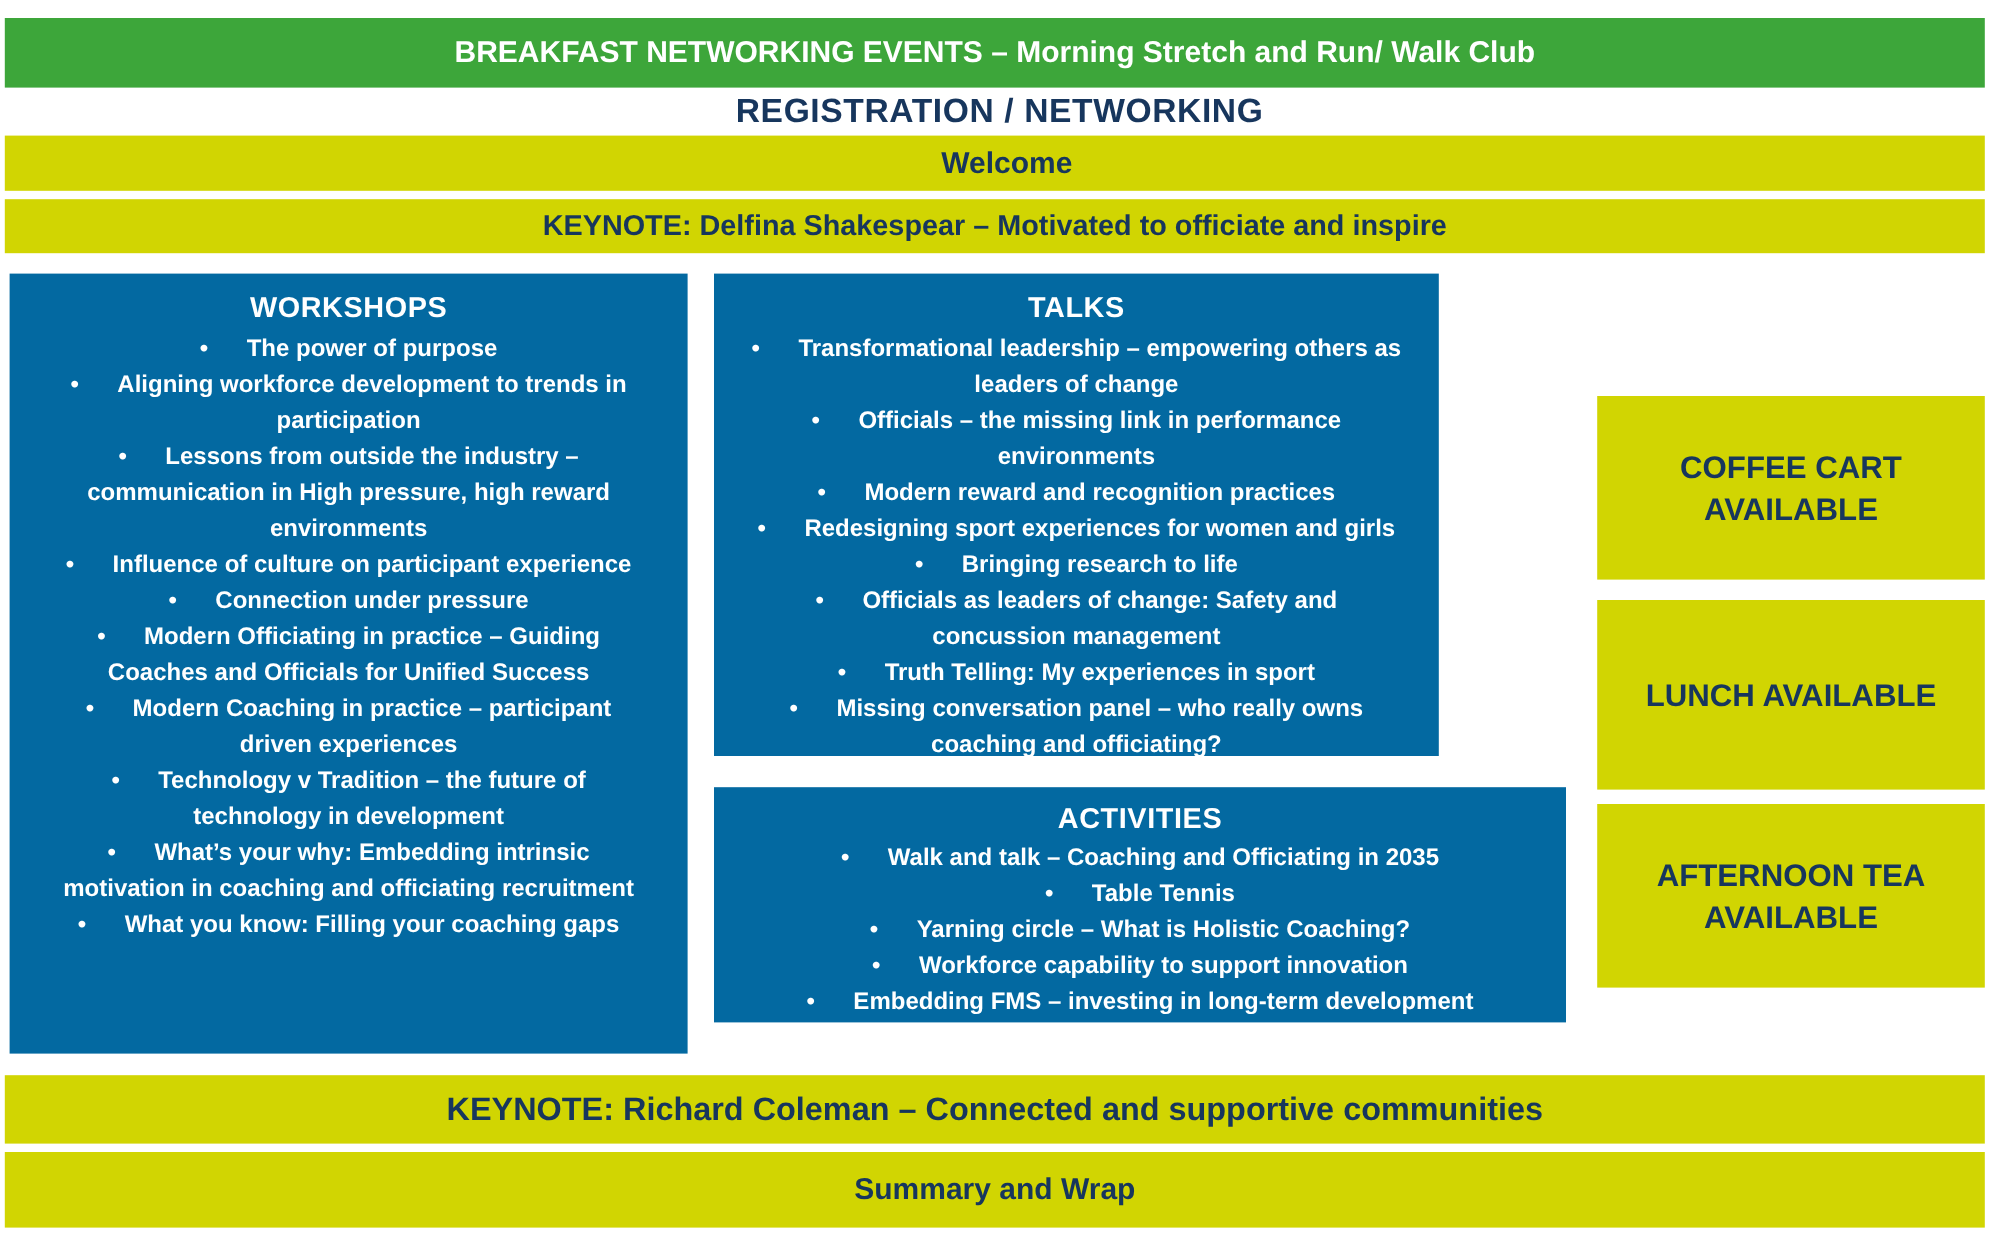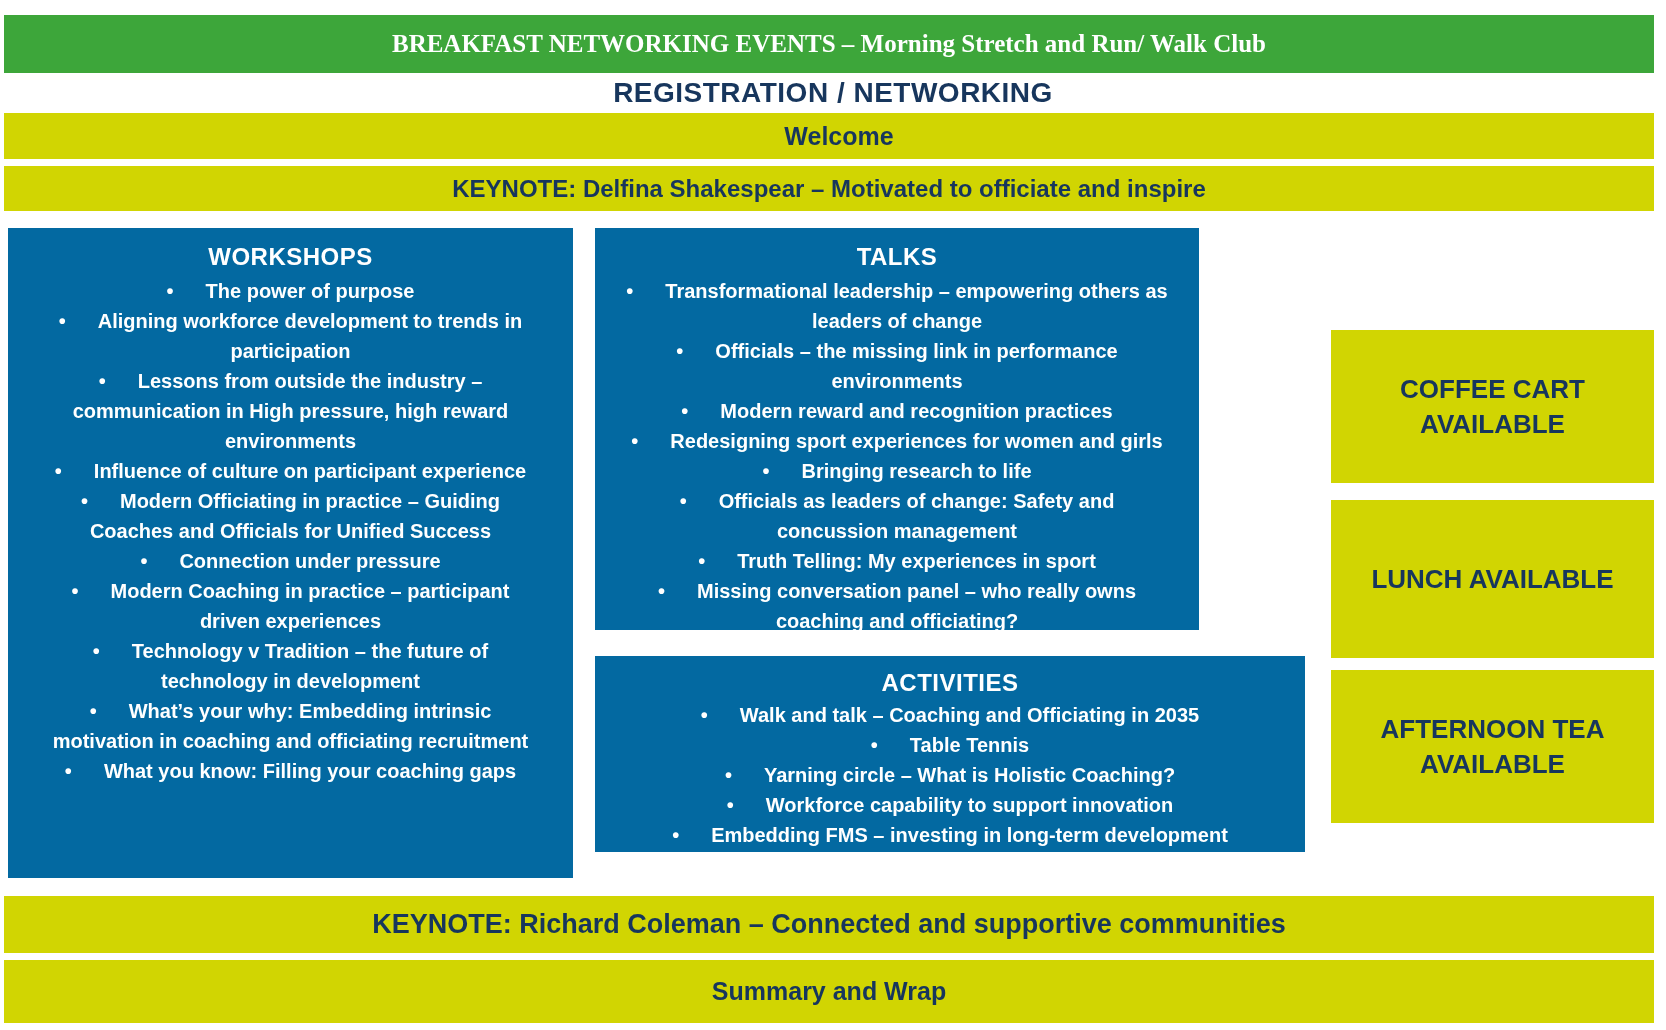--- a/index.html
+++ b/index.html
@@ -19,21 +19,21 @@
     width: 1650px;
     display: flex;
     align-items: center;
     justify-content: center;
     text-align: center;
     box-sizing: border-box;
   }
   .bar.green  { background: #3da63a; color: #ffffff; }
   .bar.yellow { background: #d1d502; color: #17365d; }
 
-  .banner       { top: 15px;  height: 58px; font-size: 25px; font-family: Liberation Serif, serif; }
+  .banner       { top: 15px;  height: 58px; font-size: 25px; }
   .welcome-bar  { top: 113px; height: 46px; font-size: 25px; padding-left: 20px; }
   .keynote1-bar { top: 166px; height: 45px; font-size: 24px; }
   .keynote2-bar { top: 896px; height: 57px; font-size: 27px; }
   .summary-bar  { top: 960px; height: 63px; font-size: 25px; }
 
   .registration-heading {
     position: absolute;
     top: 74px; left: 0; width: 1666px; height: 38px;
     display: flex; align-items: center; justify-content: center;
     color: #17365d; font-size: 28px; letter-spacing: 0.5px;
@@ -111,22 +111,22 @@
     <span>KEYNOTE: Delfina Shakespear – Motivated to officiate and inspire</span>
   </div>
 
   <section class="panel workshops">
     <h2>WORKSHOPS</h2>
     <ul>
       <li><span class="dot"></span><span>The power of purpose</span></li>
       <li><span class="dot"></span><span>Aligning workforce development to trends in participation</span></li>
       <li><span class="dot"></span><span>Lessons from outside the industry – communication in High pressure, high reward environments</span></li>
       <li><span class="dot"></span><span>Influence of culture on participant experience</span></li>
+      <li><span class="dot"></span><span>Connection under pressure</span></li>
       <li><span class="dot"></span><span>Modern Officiating in practice – Guiding Coaches and Officials for Unified Success</span></li>
-      <li><span class="dot"></span><span>Connection under pressure</span></li>
       <li><span class="dot"></span><span>Modern Coaching in practice – participant driven experiences</span></li>
       <li><span class="dot"></span><span>Technology v Tradition – the future of technology in development</span></li>
       <li><span class="dot"></span><span>What’s your why: Embedding intrinsic motivation in coaching and officiating recruitment</span></li>
       <li><span class="dot"></span><span>What you know: Filling your coaching gaps</span></li>
     </ul>
   </section>
 
   <section class="panel talks">
     <h2>TALKS</h2>
     <ul>

